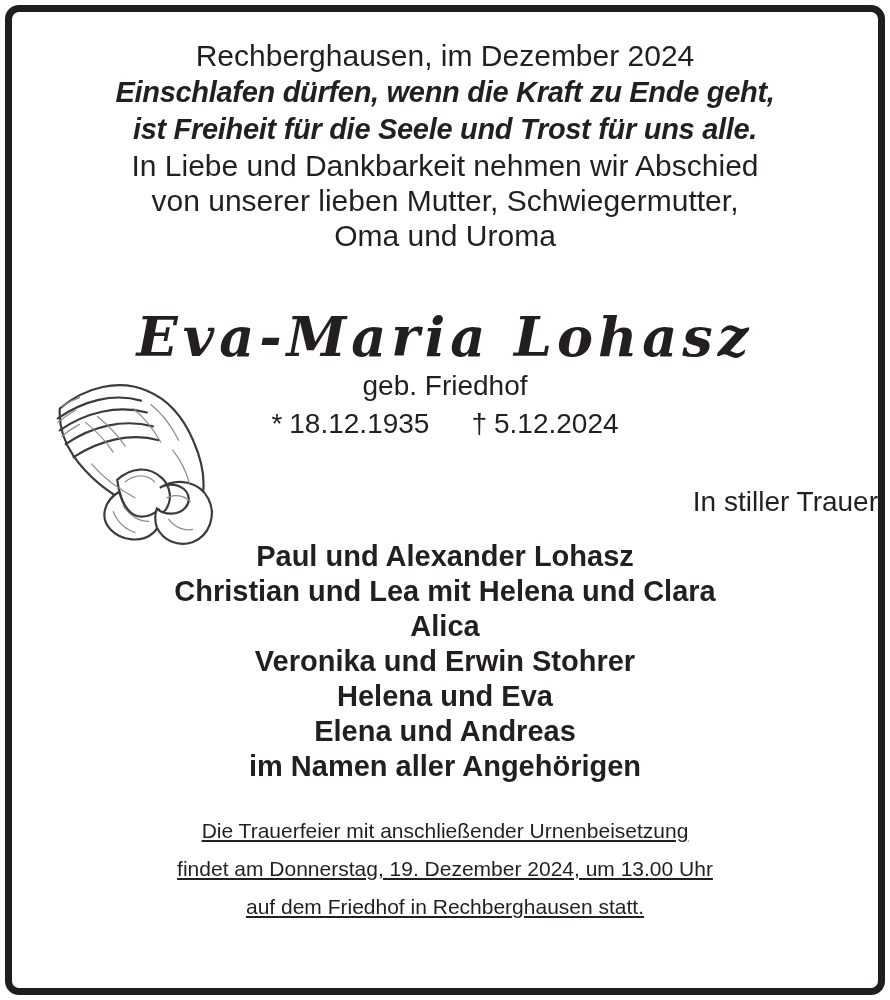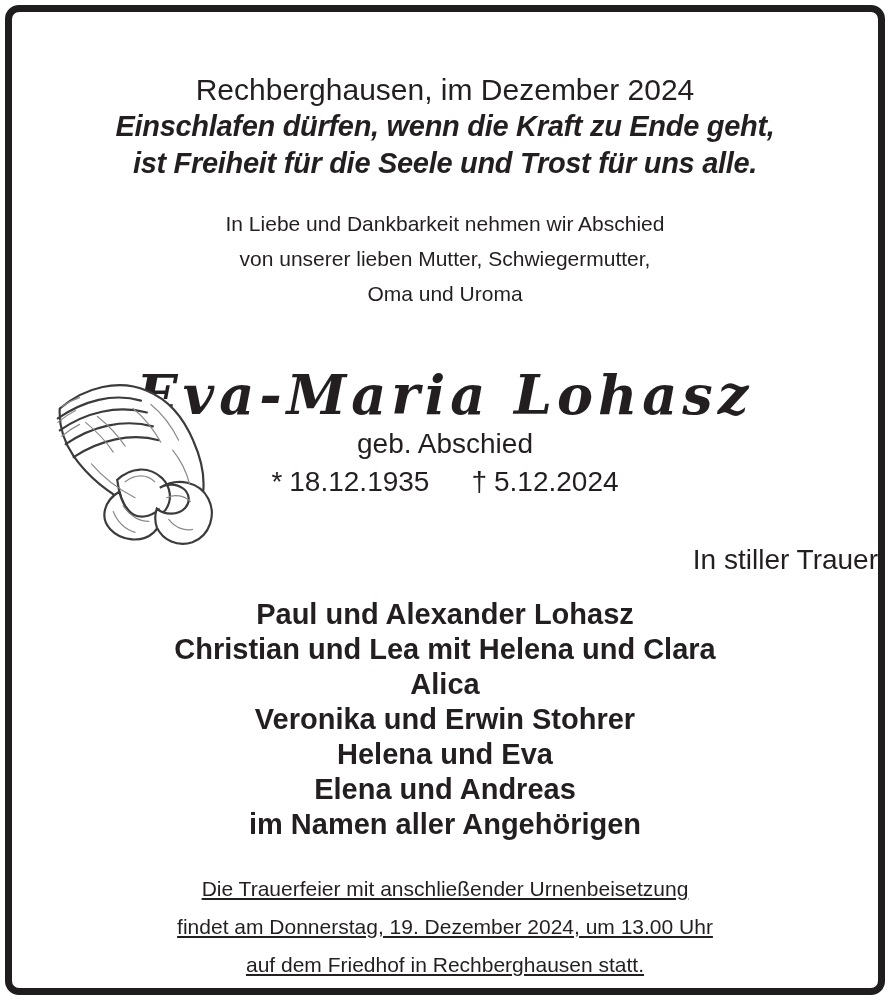--- a/index.html
+++ b/index.html
@@ -22,37 +22,36 @@
     border-radius: 14px;
     box-sizing: border-box;
   }
   .content {
     position: absolute;
     left: 12px;
     right: 12px;
     top: 12px;
     bottom: 12px;
     text-align: center;
-    padding-top: 60px;
+    padding-top: 26px;
     box-sizing: border-box;
   }
   .dateline {
     font-size: 30px;
     line-height: 36px;
   }
   .quote {
     font-size: 29px;
     line-height: 37px;
     font-weight: bold;
     font-style: italic;
     letter-spacing: -0.3px;
   }
   .intro {
-    margin-top: 24px;
-    font-size: 21px;
+    font-size: 30px;
     line-height: 35px;
   }
   .name-section {
     position: relative;
     margin-top: 52px;
   }
   .deceased-name {
     font-family: "DejaVu Serif", serif;
     font-style: italic;
     font-weight: bold;
@@ -124,21 +123,21 @@
   </div>
 
   <div class="intro">
     <div>In Liebe und Dankbarkeit nehmen wir Abschied</div>
     <div>von unserer lieben Mutter, Schwiegermutter,</div>
     <div>Oma und Uroma</div>
   </div>
 
   <div class="name-section">
     <div class="deceased-name">Eva-Maria Lohasz</div>
-    <div class="maiden-name">geb. Abschied</div>
+    <div class="maiden-name">geb. Friedhof</div>
     <div class="life-dates">
       <span class="pair">
         <span>*</span>
         <span>18.12.1935</span>
       </span>
       <span class="pair">
         <span>†</span>
         <span>5.12.2024</span>
       </span>
     </div>

